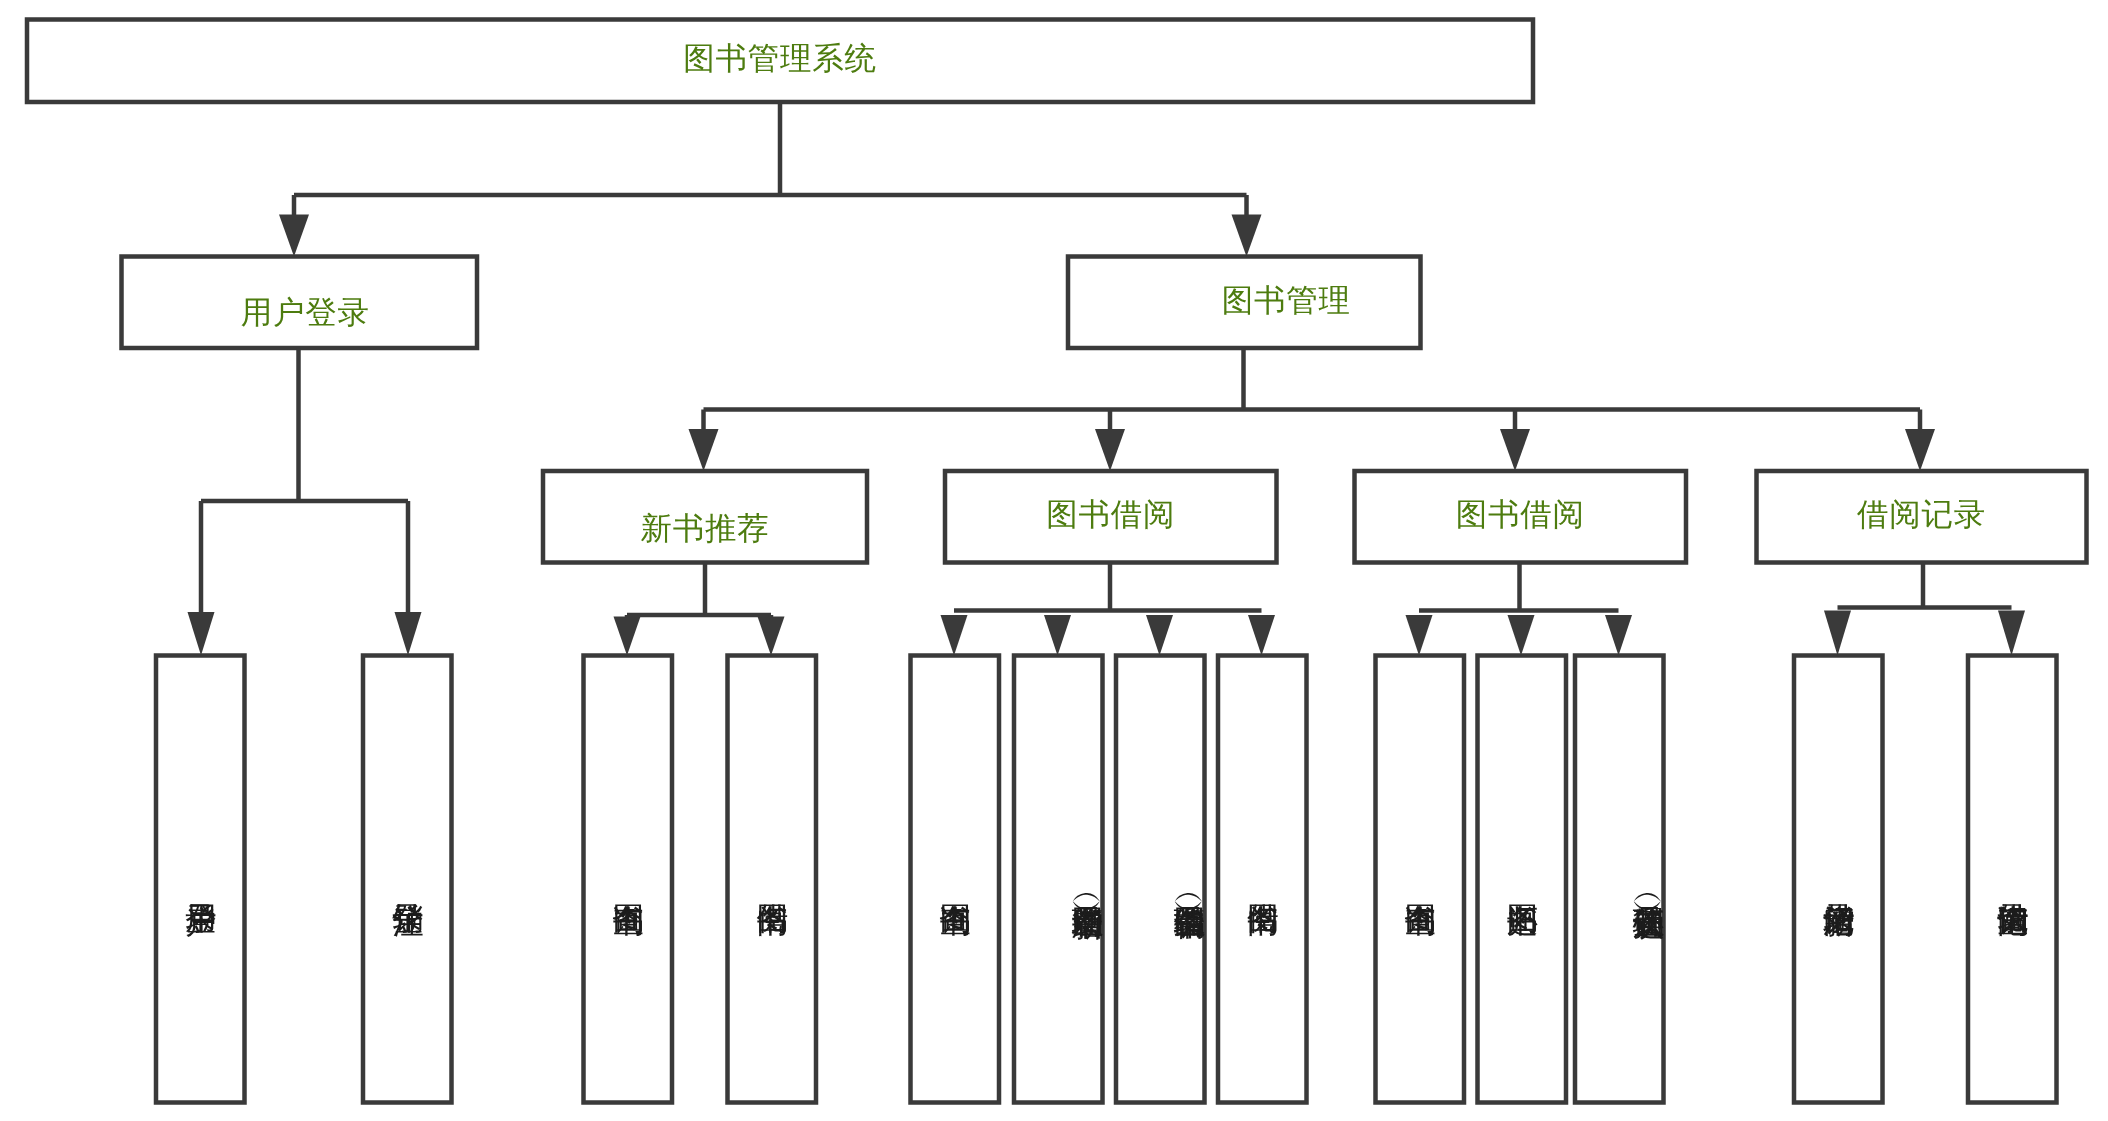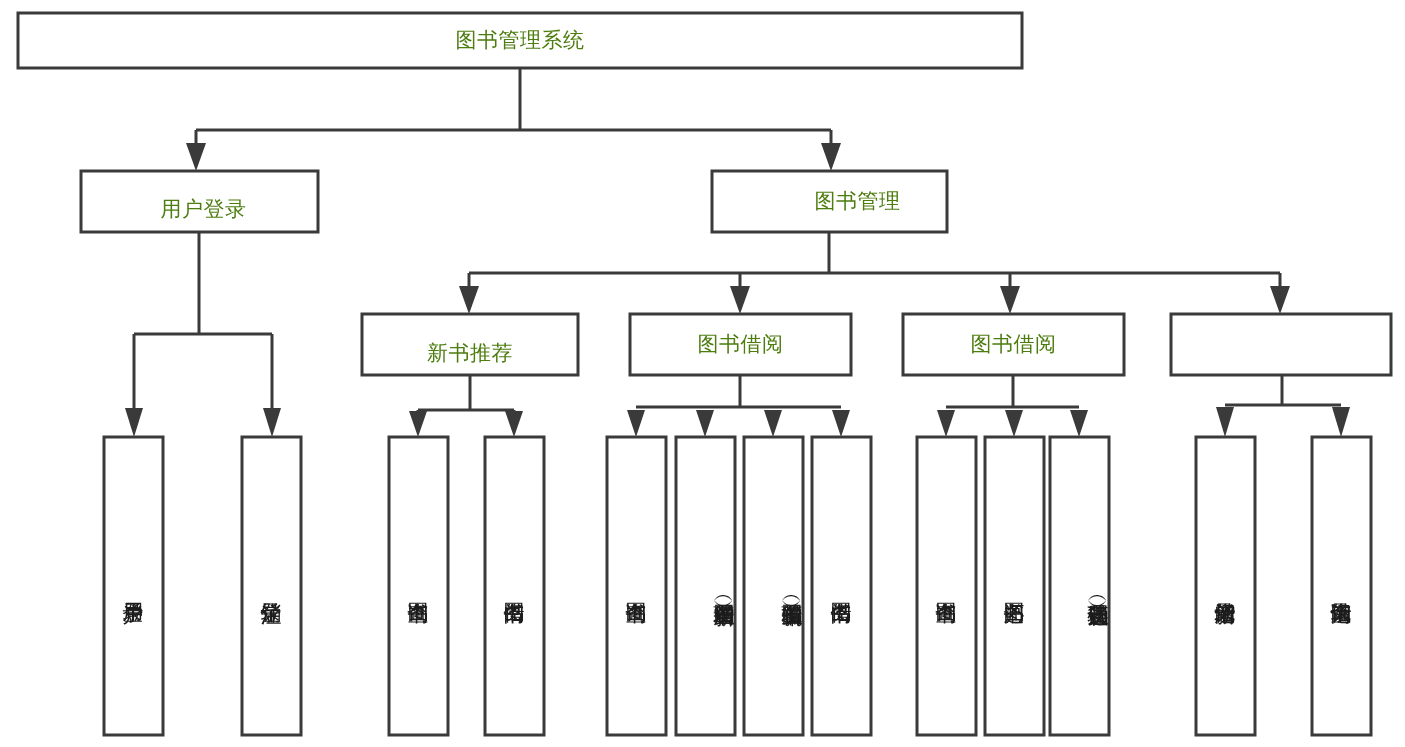--- a/index.html
+++ b/index.html
@@ -168,20 +168,21 @@
   </svg>
 
   <div class="h-label" style="left:18px; top:13px; width:1004px; height:55px;">图书管理系统</div>
 
   <div class="h-label" style="left:85px; top:171px; width:237px; height:77px;">用户登录</div>
   <div class="h-label" style="left:712px; top:171px; width:235px; height:61px;padding-left:28px;">图书管理</div>
 
   <div class="h-label" style="left:362px; top:314px; width:216px; height:79px;">新书推荐</div>
   <div class="h-label" style="left:630px; top:314px; width:221px; height:61px;">图书借阅</div>
   <div class="h-label" style="left:903px; top:314px; width:221px; height:61px;">图书借阅</div>
+  <div class="h-label" style="left:1171px; top:314px; width:220px; height:61px;">借阅记录</div>
 
   <div class="v-label centered" style="left:104px; top:441px; width:59px; height:290px;">用户登录</div>
   <div class="v-label centered" style="left:242px; top:441px; width:59px; height:290px;">注销登录</div>
 
   <div class="v-label centered" style="left:389px; top:441px; width:59px; height:290px;">查询图书</div>
   <div class="v-label centered" style="left:485px; top:441px; width:59px; height:290px;">借阅图书</div>
 
   <div class="v-label centered" style="left:607px; top:441px; width:59px; height:290px;">查询图书</div>
   <div class="v-label" style="left:676px; top:443px; width:59px; height:290px;">新增图书（管理员）</div>
   <div class="v-label" style="left:744px; top:443px; width:59px; height:290px;">编辑图书（管理员）</div>

